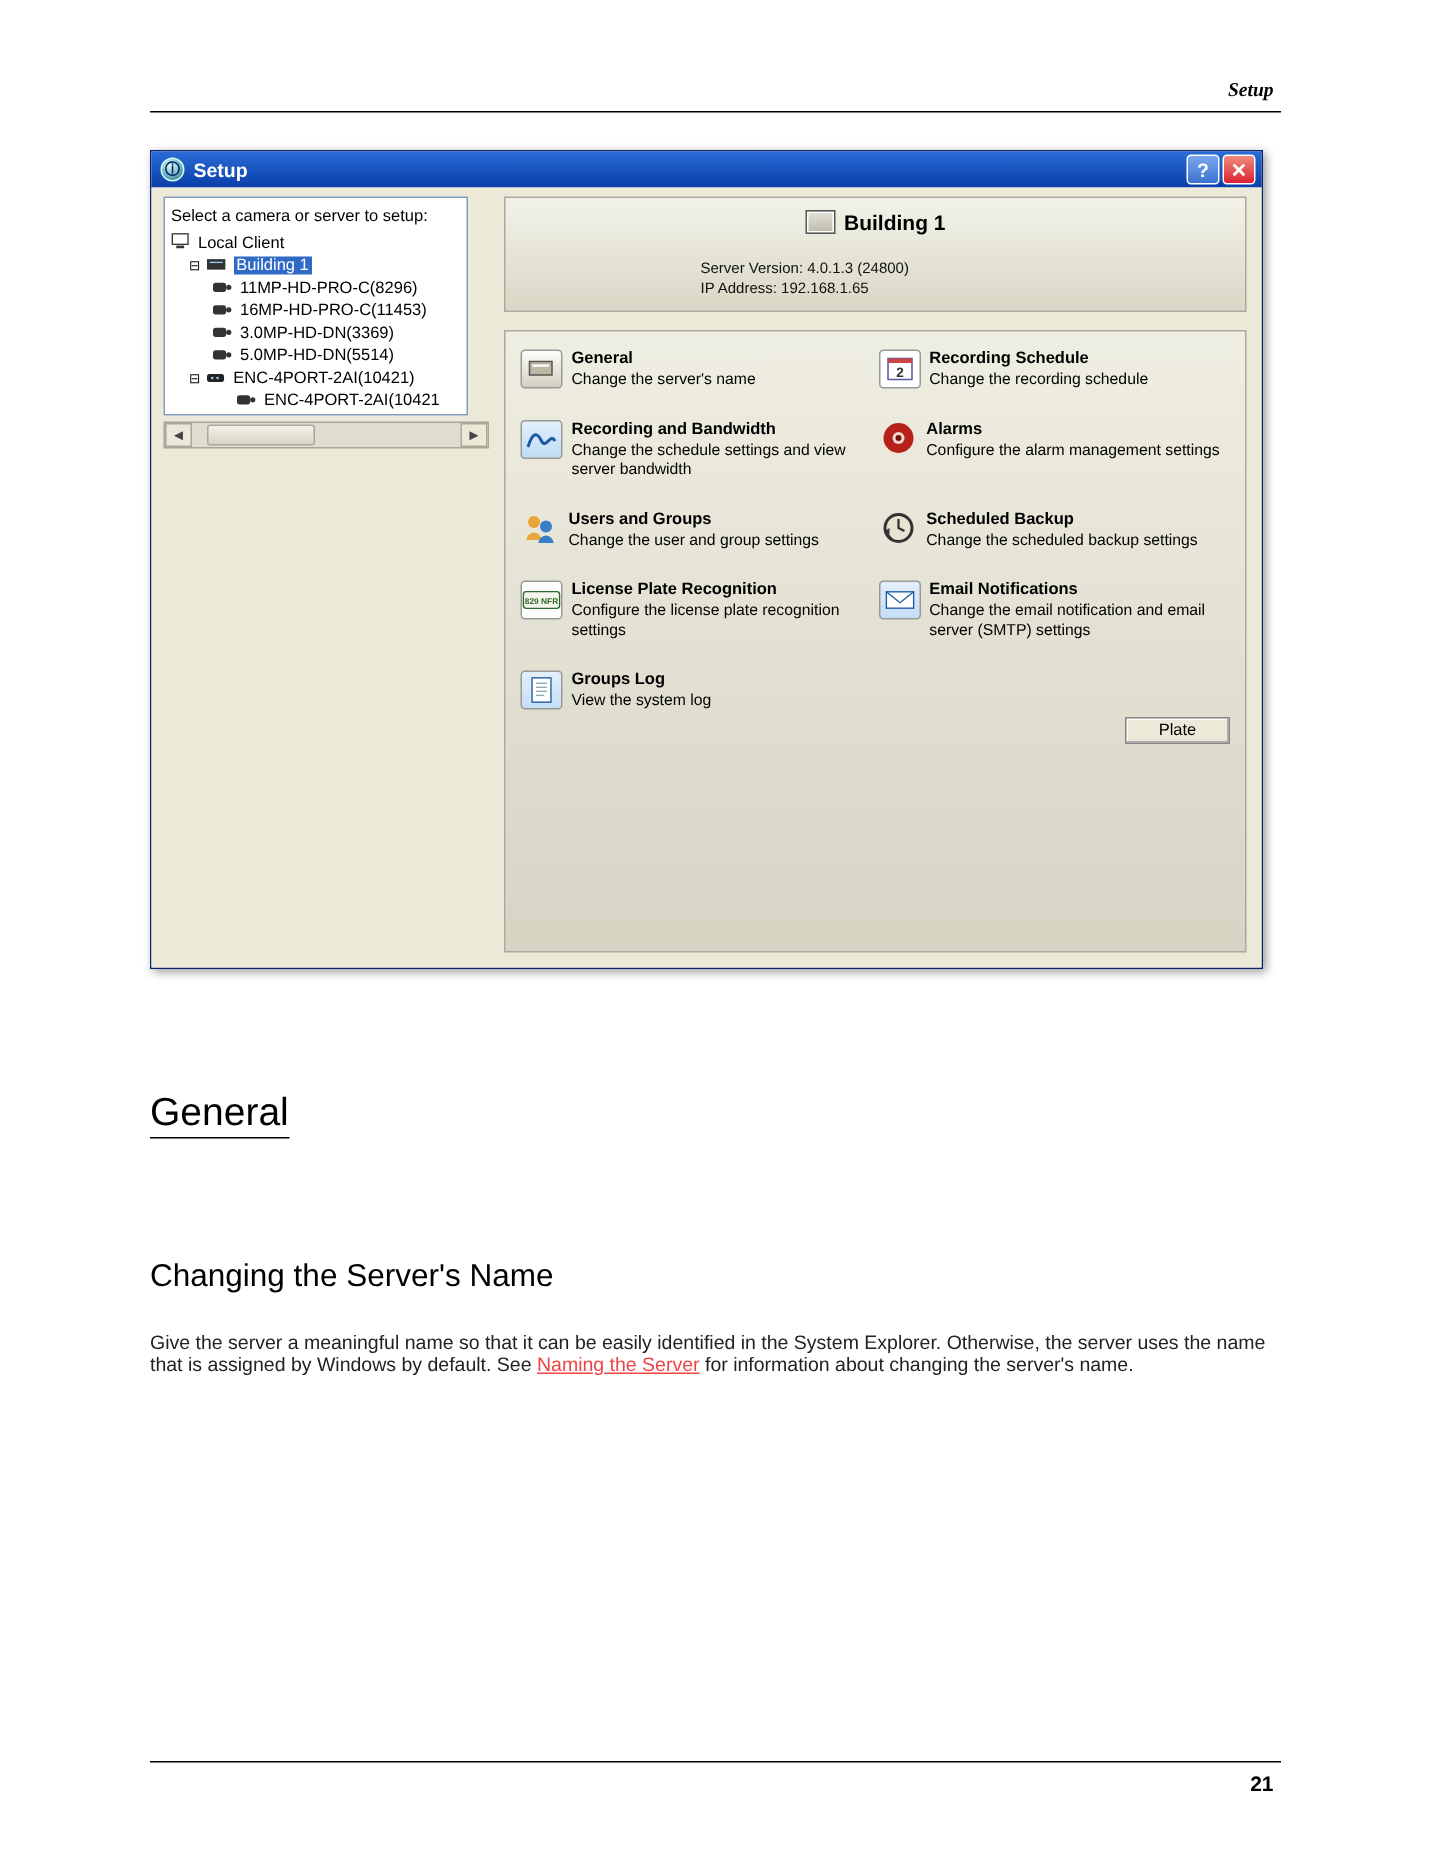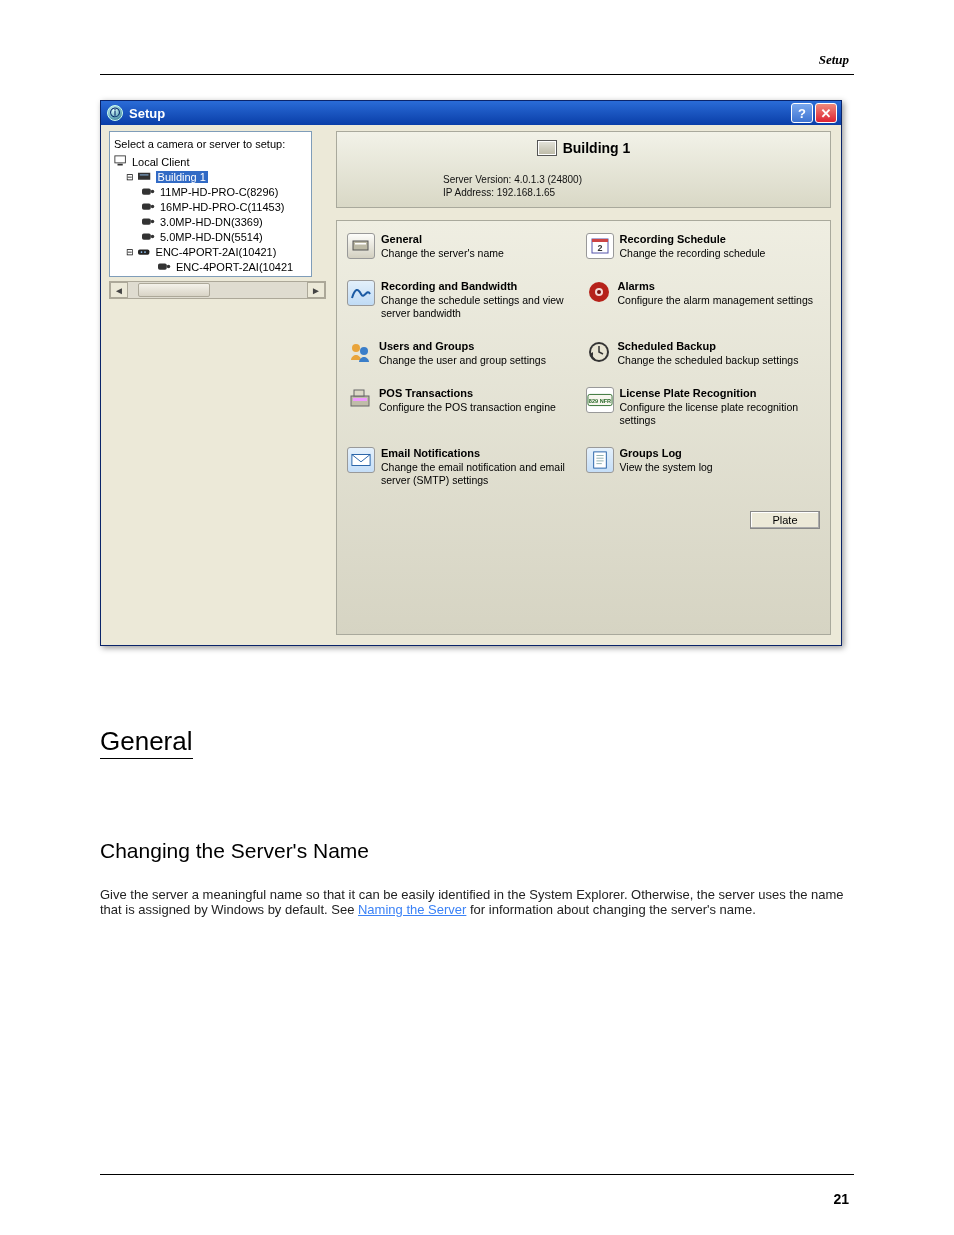--- a/index.html
+++ b/index.html
@@ -36,21 +36,21 @@
   .bottom-rule {
     position: absolute;
     left: 100px;
     right: 100px;
     bottom: 60px;
     border-top: 1px solid #000;
   }
   .page-number {
     position: absolute;
     right: 105px;
-    bottom: 28px;
+    bottom: 38px;
     font-weight: bold;
     font-size: 14px;
   }
 
   
   .dialog {
     position: relative;
     margin-top: 60px;
     border: 1px solid #0a246a;
     width: 740px;
@@ -147,21 +147,21 @@
   }
   .content-title {
     text-align:center; font-weight:bold; font-size:14px;
     display:flex; align-items:center; justify-content:center; gap:6px;
   }
   .srv-icon {
     width:18px;height:14px;border:1px solid #555;
     background: linear-gradient(#e4e4dc,#bcb9a5);
     box-shadow: inset 0 0 0 1px #fff;
   }
-  .content-sub { margin-top: 18px; font-size: 10px; color:#111; line-height:1.25; margin-left: 92px; }
+  .content-sub { margin-top: 18px; font-size: 10px; color:#111; line-height:1.25; margin-left: 116px; }
 
   .options-area {
     margin-top: 12px;
     border: 1px solid #a9a99c;
     background: linear-gradient(to bottom, #efeee2 0%, #d6d4c3 100%);
     flex:1;
     padding: 12px 10px 8px 10px;
     position: relative;
   }
   .options-grid {
@@ -207,21 +207,21 @@
     border-bottom: 1px solid #000;
     display: inline-block;
     padding-bottom: 1px;
   }
   .h-sub {
     margin-top: 80px;
     font-size: 21px;
     font-weight: 300;
   }
   .link-underline {
-    color: #3b82f6;
+    color: #ef4444;
     text-decoration: underline;
     font-size: 13px;
   }
   .body-para {
     margin-top: 24px;
     font-size: 13px;
     color: #222;
   }
 </style>
 </head>
@@ -408,30 +408,20 @@
                     <circle cx="12" cy="12" r="10" fill="#333"></circle>
                     <circle cx="12" cy="12" r="8" fill="#e7e4d3"></circle>
                     <path d="M12 6 v6 l4 2" stroke="#333" stroke-width="1.5" fill="none"></path>
                     <path d="M4 14 a9 9 0 0 0 4 6" fill="none" stroke="#333" stroke-width="2"></path>
                     <polygon points="3,14 6,12 6,16" fill="#333"></polygon>
                   </svg>
               </div>
               <div class="opt-text"><b>Scheduled Backup</b><span>Change the scheduled backup settings</span></div>
             </div>
 
-            <div class="opt">
-              <div class="opt-icon" style="background:none;border:none;">
-                <svg viewBox="0 0 24 22" width="24" height="22">
-                    <rect x="3" y="8" width="18" height="10" fill="#bfbca8" stroke="#666"></rect>
-                    <rect x="5" y="10" width="14" height="3" fill="#e9f"></rect>
-                    <rect x="6" y="2" width="10" height="6" fill="#dcd9c7" stroke="#666"></rect>
-                  </svg>
-              </div>
-              <div class="opt-text"><b>POS Transactions</b><span>Configure the POS transaction engine</span></div>
-            </div>
 
             <div class="opt">
               <div class="opt-icon" style="background:#fff;">
                 <svg viewBox="0 0 28 14" width="26" height="14">
                     <rect x="1" y="1" width="26" height="12" rx="2" fill="#f7f6ee" stroke="#2a6b2a"></rect>
                     <text x="14" y="10" font-size="6" text-anchor="middle" fill="#2a6b2a" font-weight="bold">829 NFR</text>
                   </svg>
               </div>
               <div class="opt-text"><b>License Plate Recognition</b><span>Configure the license plate recognition settings</span></div>
             </div>

